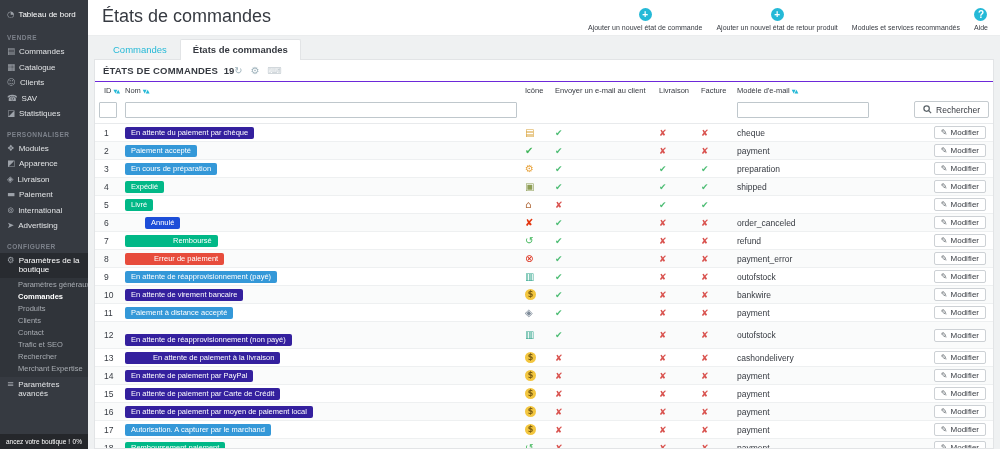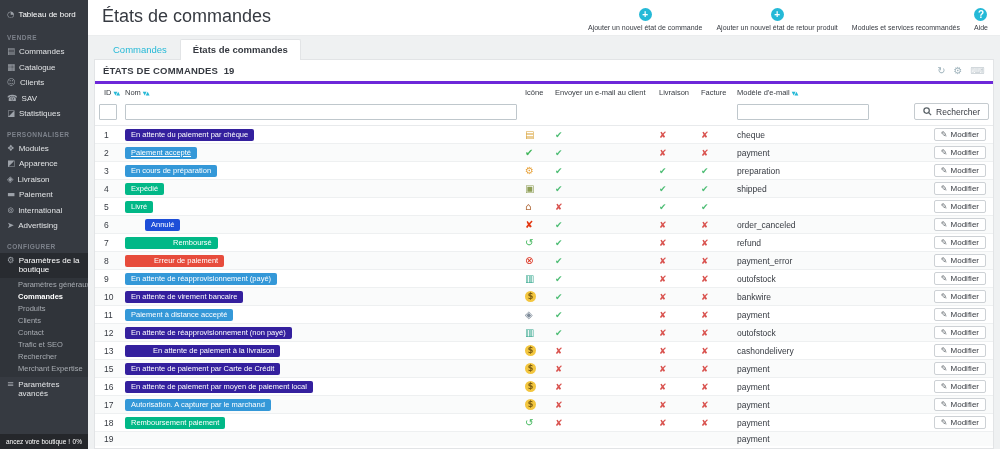--- a/index.html
+++ b/index.html
@@ -28,21 +28,21 @@
   .header-actions{display:flex;align-items:flex-end;gap:14px;padding:2px 2px 1px 0}
   .h-action{display:flex;flex-direction:column;align-items:center;gap:3px;cursor:pointer}
   .h-icon{width:13px;height:13px;border-radius:50%;background:var(--accent,#25B9D7);color:#fff;font-size:10px;line-height:13px;text-align:center;font-weight:bold}
   .h-label{font-size:7px;color:#363A41;white-space:nowrap}
 
   .tabs{display:flex;padding:3px 0 0 12px;background:#EFF1F2}
   .tab{padding:4px 12px 5px;font-size:9.5px;color:var(--accent,#25B9D7);cursor:pointer;border:1px solid transparent;border-bottom:none;border-radius:2px 2px 0 0;margin-bottom:-1px}
   .tab.active{background:#fff;border-color:#E2E4E6;color:#363A41;font-weight:bold;position:relative;z-index:2}
 
   .panel{background:#fff;border:1px solid #E2E4E6;margin:0 6px;flex:1;overflow:hidden}
-  .panel-header{display:flex;justify-content:space-between;align-items:center;padding:5px 8px;border-bottom:3px solid #6d28d9}
+  .panel-header{display:flex;justify-content:flex-start;align-items:center;padding:5px 8px;border-bottom:1px solid #6d28d9}
   .panel-title{font-size:9.5px;font-weight:bold;letter-spacing:.2px}
   .panel-count{font-weight:bold;margin-left:3px;font-size:9.5px}
   .panel-toolbar{display:flex;gap:8px}
   .tool-icon{font-size:10px;color:#9FB3BC;cursor:pointer}
   .tool-icon.dim{color:#C6CED3}
 
   
   table{width:100%;border-collapse:collapse;table-layout:fixed}
   th{font-size:7.5px;font-weight:normal;text-align:left;padding:4px 4px 3px;white-space:nowrap;color:#363A41;vertical-align:bottom}
   tr.filters th{padding:3px 4px 5px;border-bottom:1px solid #E8EAEC}
@@ -242,21 +242,21 @@
               <td class="c-bool"><span class="mark no">✘</span></td>
               <td class="c-bool"><span class="mark no">✘</span></td>
               <td class="c-tpl">cheque</td>
               <td class="c-act"><button class="edit-btn">
                   <span class="pencil">✎</span>
                   <span>Modifier</span>
                 </button></td>
             </tr>
             <tr class="row">
               <td class="c-id">2</td>
-              <td class="c-name"><span class="badge" style="background: rgb(52, 152, 216); text-decoration: underline;">Paiement accepté</span></td>
+              <td class="c-name"><span class="badge" style="background: rgb(52, 152, 216);">Paiement accepté</span></td>
               <td class="c-icon"><span class="g sticon" style="color: rgb(67, 183, 93);">✔</span></td>
               <td class="c-bool"><span class="mark yes">✔</span></td>
               <td class="c-bool"><span class="mark no">✘</span></td>
               <td class="c-bool"><span class="mark no">✘</span></td>
               <td class="c-tpl">payment</td>
               <td class="c-act"><button class="edit-btn">
                   <span class="pencil">✎</span>
                   <span>Modifier</span>
                 </button></td>
             </tr>
@@ -372,39 +372,52 @@
               <td class="c-bool"><span class="mark no">✘</span></td>
               <td class="c-bool"><span class="mark no">✘</span></td>
               <td class="c-tpl">payment</td>
               <td class="c-act"><button class="edit-btn">
                   <span class="pencil">✎</span>
                   <span>Modifier</span>
                 </button></td>
             </tr>
             <tr class="row">
               <td class="c-id">12</td>
-              <td class="c-name"><span class="badge" style="background: rgb(52, 32, 158);">En attente de réapprovisionnement (non payé)</span></td>
+              <td class="c-name"><span class="badge" style="background: rgb(52, 32, 158); margin-top: 10px;">En attente de réapprovisionnement (non payé)</span></td>
               <td class="c-icon"><span class="g sticon" style="color: rgb(49, 166, 140);">▥</span></td>
               <td class="c-bool"><span class="mark yes">✔</span></td>
               <td class="c-bool"><span class="mark no">✘</span></td>
               <td class="c-bool"><span class="mark no">✘</span></td>
               <td class="c-tpl">outofstock</td>
               <td class="c-act"><button class="edit-btn">
                   <span class="pencil">✎</span>
                   <span>Modifier</span>
                 </button></td>
             </tr>
             <tr class="row">
               <td class="c-id">13</td>
               <td class="c-name"><span class="badge" style="background: rgb(52, 32, 158); padding-left: 28px;">En attente de paiement à la livraison</span></td>
               <td class="c-icon"><span class="coin">$</span></td>
               <td class="c-bool"><span class="mark no">✘</span></td>
               <td class="c-bool"><span class="mark no">✘</span></td>
               <td class="c-bool"><span class="mark no">✘</span></td>
               <td class="c-tpl">cashondelivery</td>
+              <td class="c-act"><button class="edit-btn">
+                  <span class="pencil">✎</span>
+                  <span>Modifier</span>
+                </button></td>
+            </tr>
+            <tr class="row">
+              <td class="c-id">14</td>
+              <td class="c-name"><span class="badge" style="background: rgb(52, 32, 158);">En attente de paiement par PayPal</span></td>
+              <td class="c-icon"><span class="coin">$</span></td>
+              <td class="c-bool"><span class="mark no">✘</span></td>
+              <td class="c-bool"><span class="mark no">✘</span></td>
+              <td class="c-bool"><span class="mark no">✘</span></td>
+              <td class="c-tpl">payment</td>
               <td class="c-act"><button class="edit-btn">
                   <span class="pencil">✎</span>
                   <span>Modifier</span>
                 </button></td>
             </tr>
             <tr class="row">
               <td class="c-id">15</td>
               <td class="c-name"><span class="badge" style="background: rgb(52, 32, 158);">En attente de paiement par Carte de Crédit</span></td>
               <td class="c-icon"><span class="coin">$</span></td>
               <td class="c-bool"><span class="mark no">✘</span></td>

